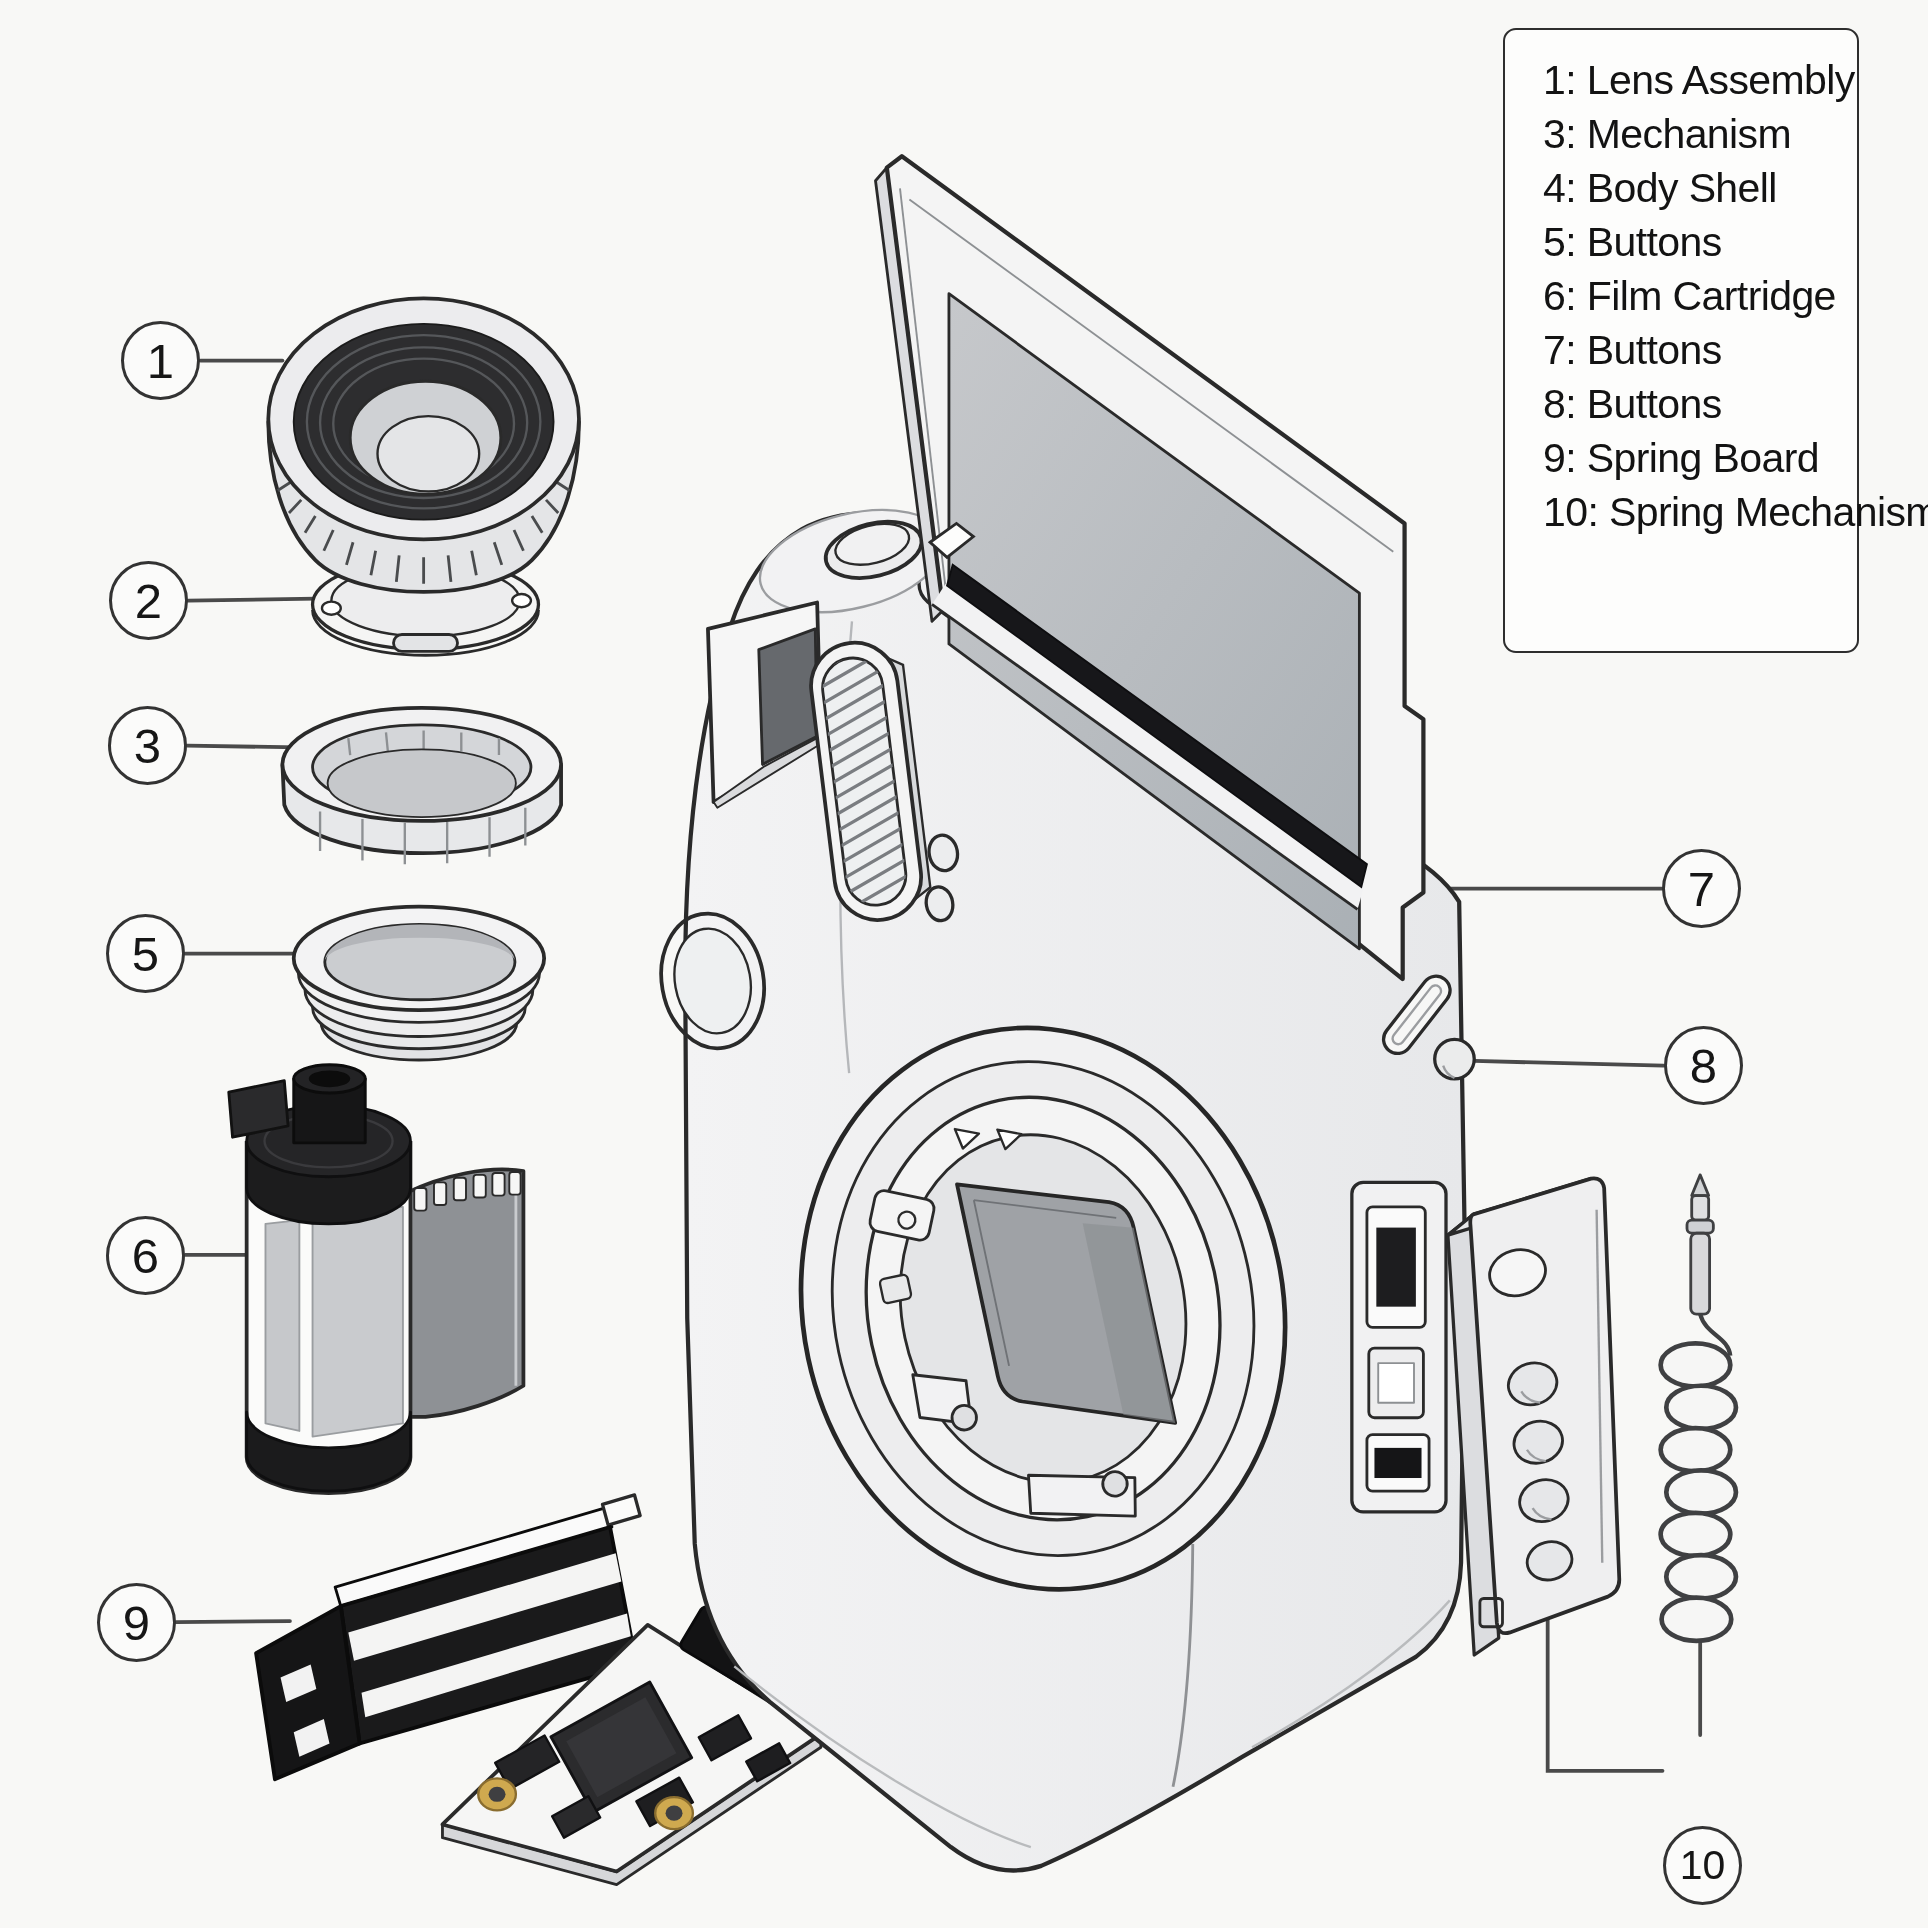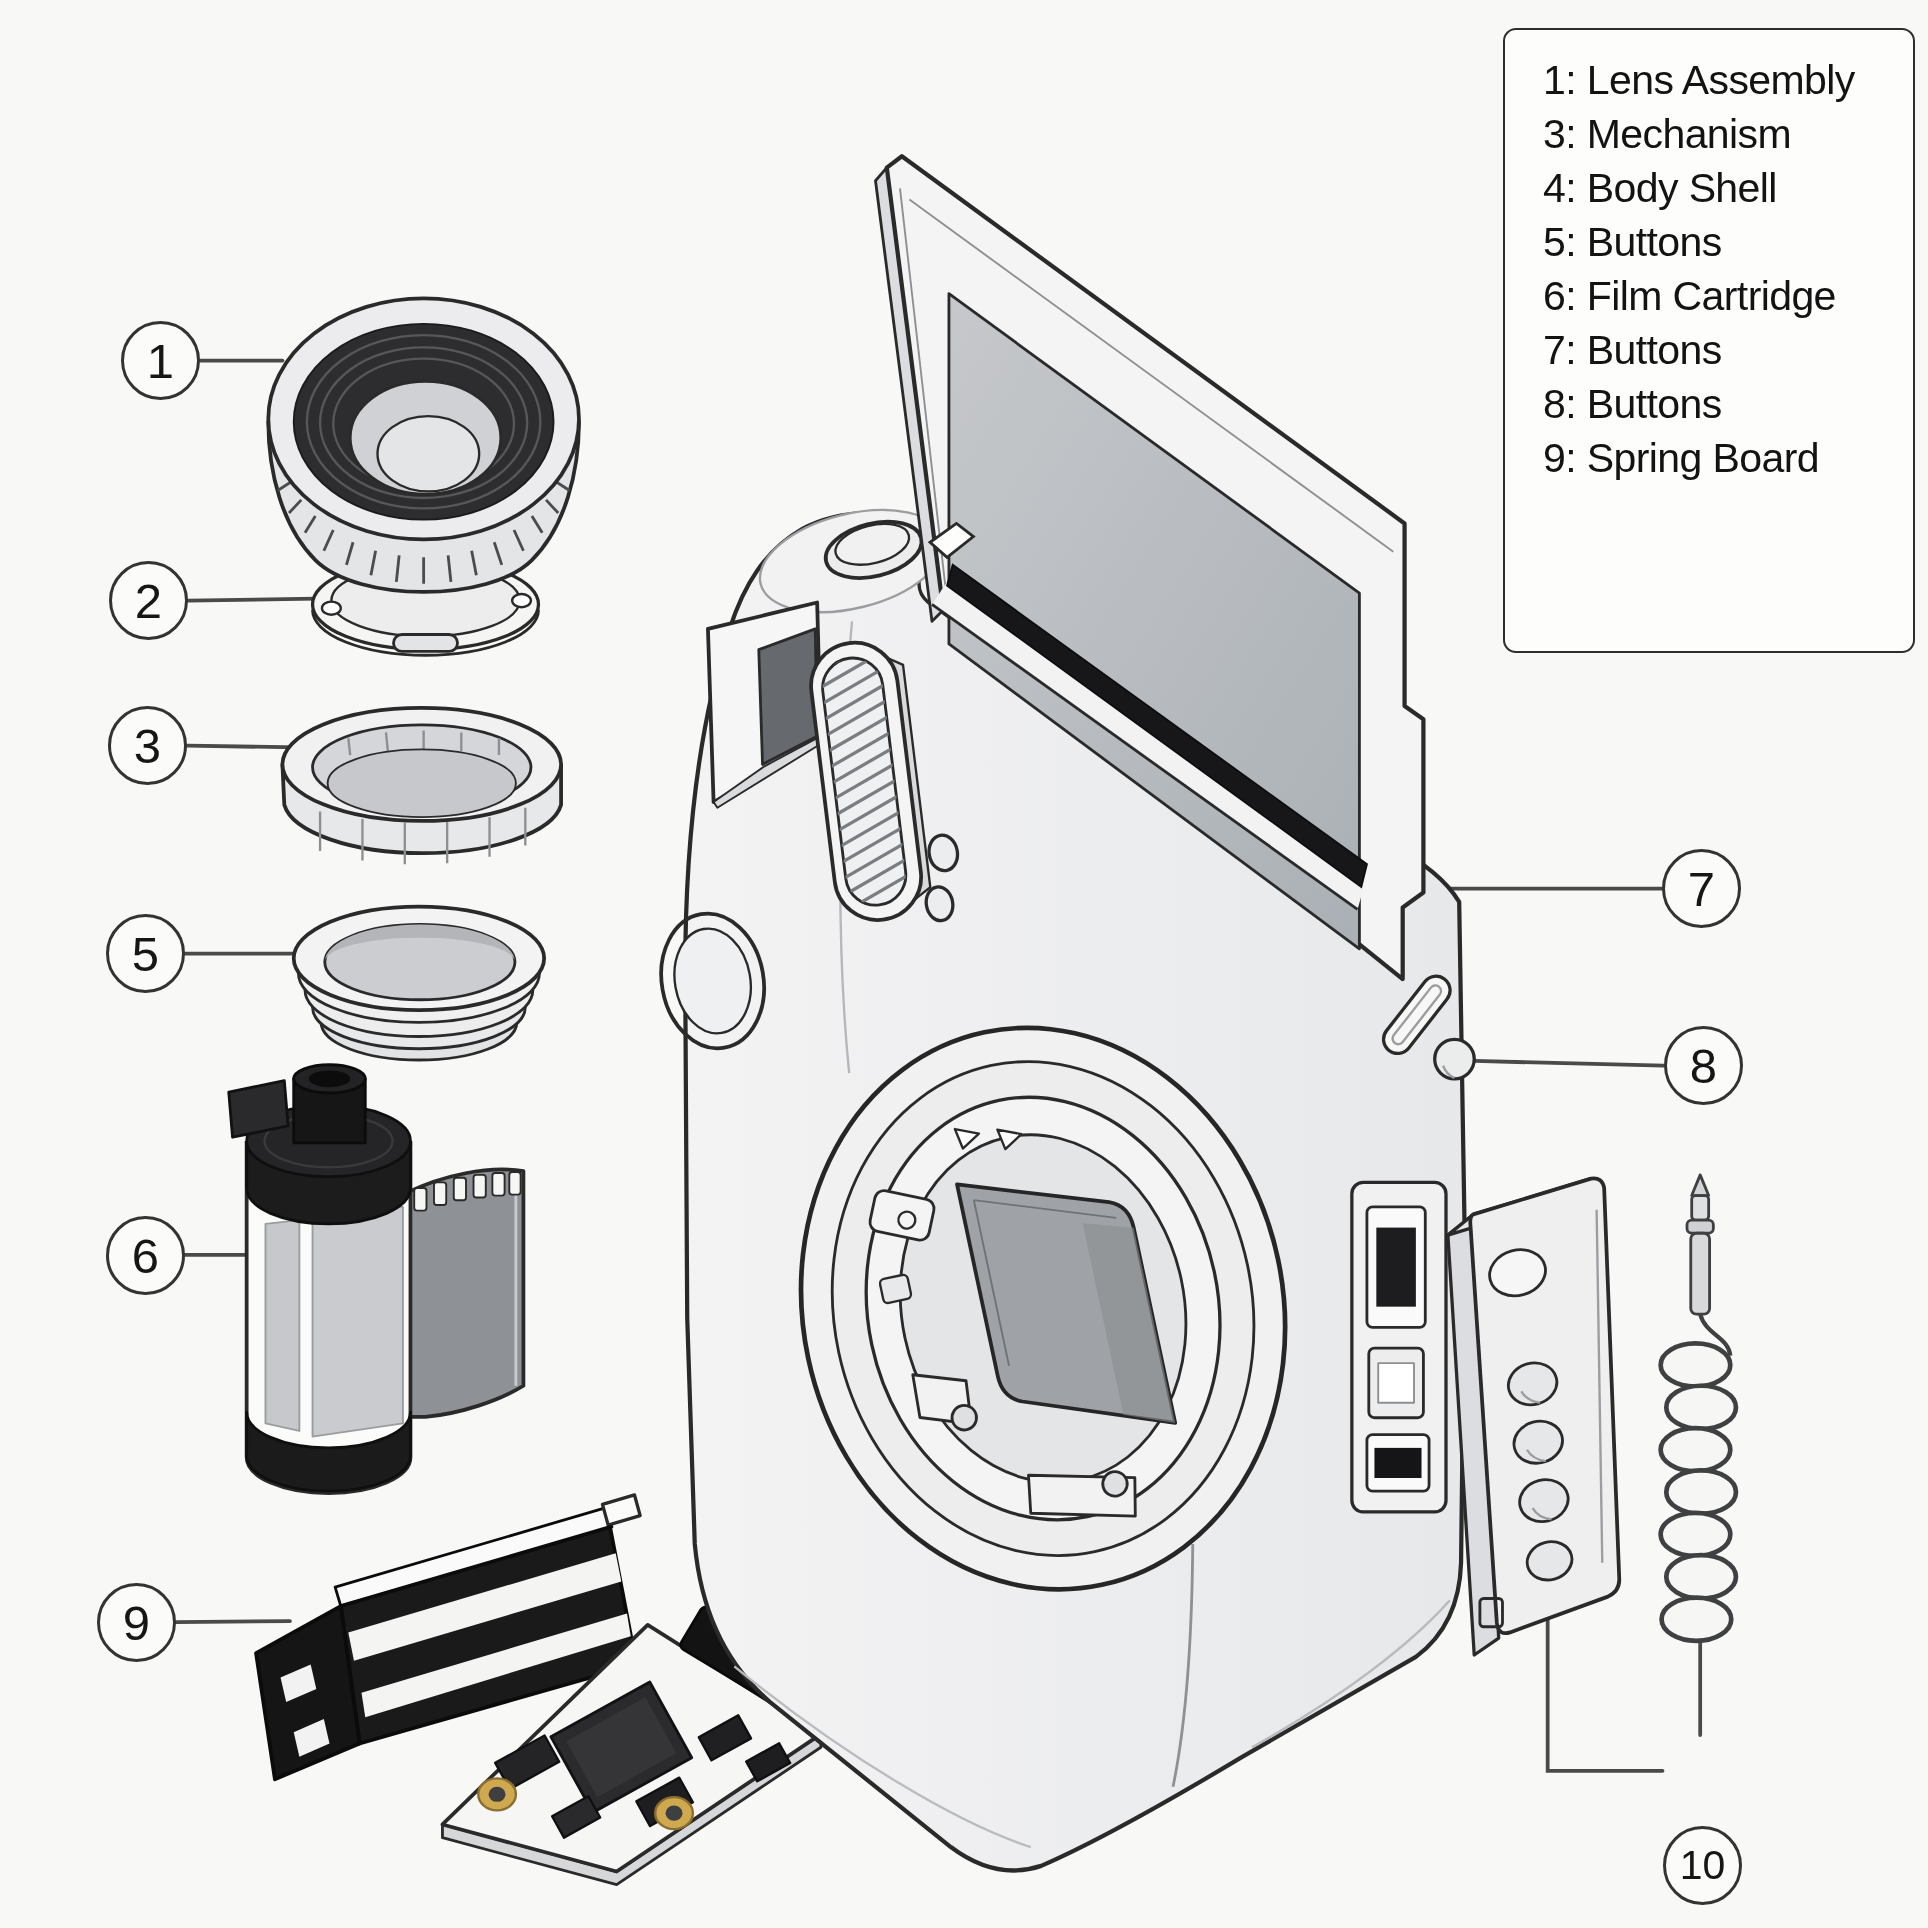--- a/index.html
+++ b/index.html
@@ -1,19 +1,19 @@
 <!DOCTYPE html>
 <html style="font-size:15px"><head>
 <meta charset="utf-8">
 <style>
   html,body{margin:0;padding:0;background:#dcdcdc}
   .stage{position:relative;width:1928px;height:1928px;background:#f8f8f6;
          font-family:"Liberation Sans",sans-serif;overflow:hidden}
   svg.art{position:absolute;left:0;top:0}
-  .legend{position:absolute;left:1503px;top:28px;width:412px;height:625px;
+  .legend{position:absolute;left:1503px;top:28px;width:356px;height:625px;
           background:#fdfdfc;border:2.8px solid #2e2e2e;border-radius:13px;
           box-sizing:border-box;padding:22.6px 7.5px 0 38px;z-index:5}
   .legend-row{font-size:41px;line-height:54px;color:#131313;letter-spacing:-0.6px;white-space:nowrap}
   .callout{position:absolute;width:79px;height:79px;border:3.8px solid #333;border-radius:50%;
            background:#fbfbfa;box-sizing:border-box;display:flex;align-items:center;justify-content:center;
            font-size:49px;color:#161616;z-index:6}
   .callout.ten{font-size:41px}
 </style>
 </head>
 <body>
@@ -311,20 +311,21 @@
 
 <div class="legend">
   <div class="legend-row">1: Lens Assembly</div>
   <div class="legend-row">3: Mechanism</div>
   <div class="legend-row">4: Body Shell</div>
   <div class="legend-row">5: Buttons</div>
   <div class="legend-row">6: Film Cartridge</div>
   <div class="legend-row">7: Buttons</div>
   <div class="legend-row">8: Buttons</div>
   <div class="legend-row">9: Spring Board</div>
+  <div class="legend-row">10: Spring Mechanism</div>
 </div>
 
 <div class="callout" style="left:121px;top:321px">1</div>
 <div class="callout" style="left:109px;top:561px">2</div>
 <div class="callout" style="left:108px;top:706px">3</div>
 <div class="callout" style="left:106px;top:914px">5</div>
 <div class="callout" style="left:106px;top:1216px">6</div>
 <div class="callout" style="left:97px;top:1583px">9</div>
 <div class="callout" style="left:1662px;top:849px">7</div>
 <div class="callout" style="left:1664px;top:1026px">8</div>

